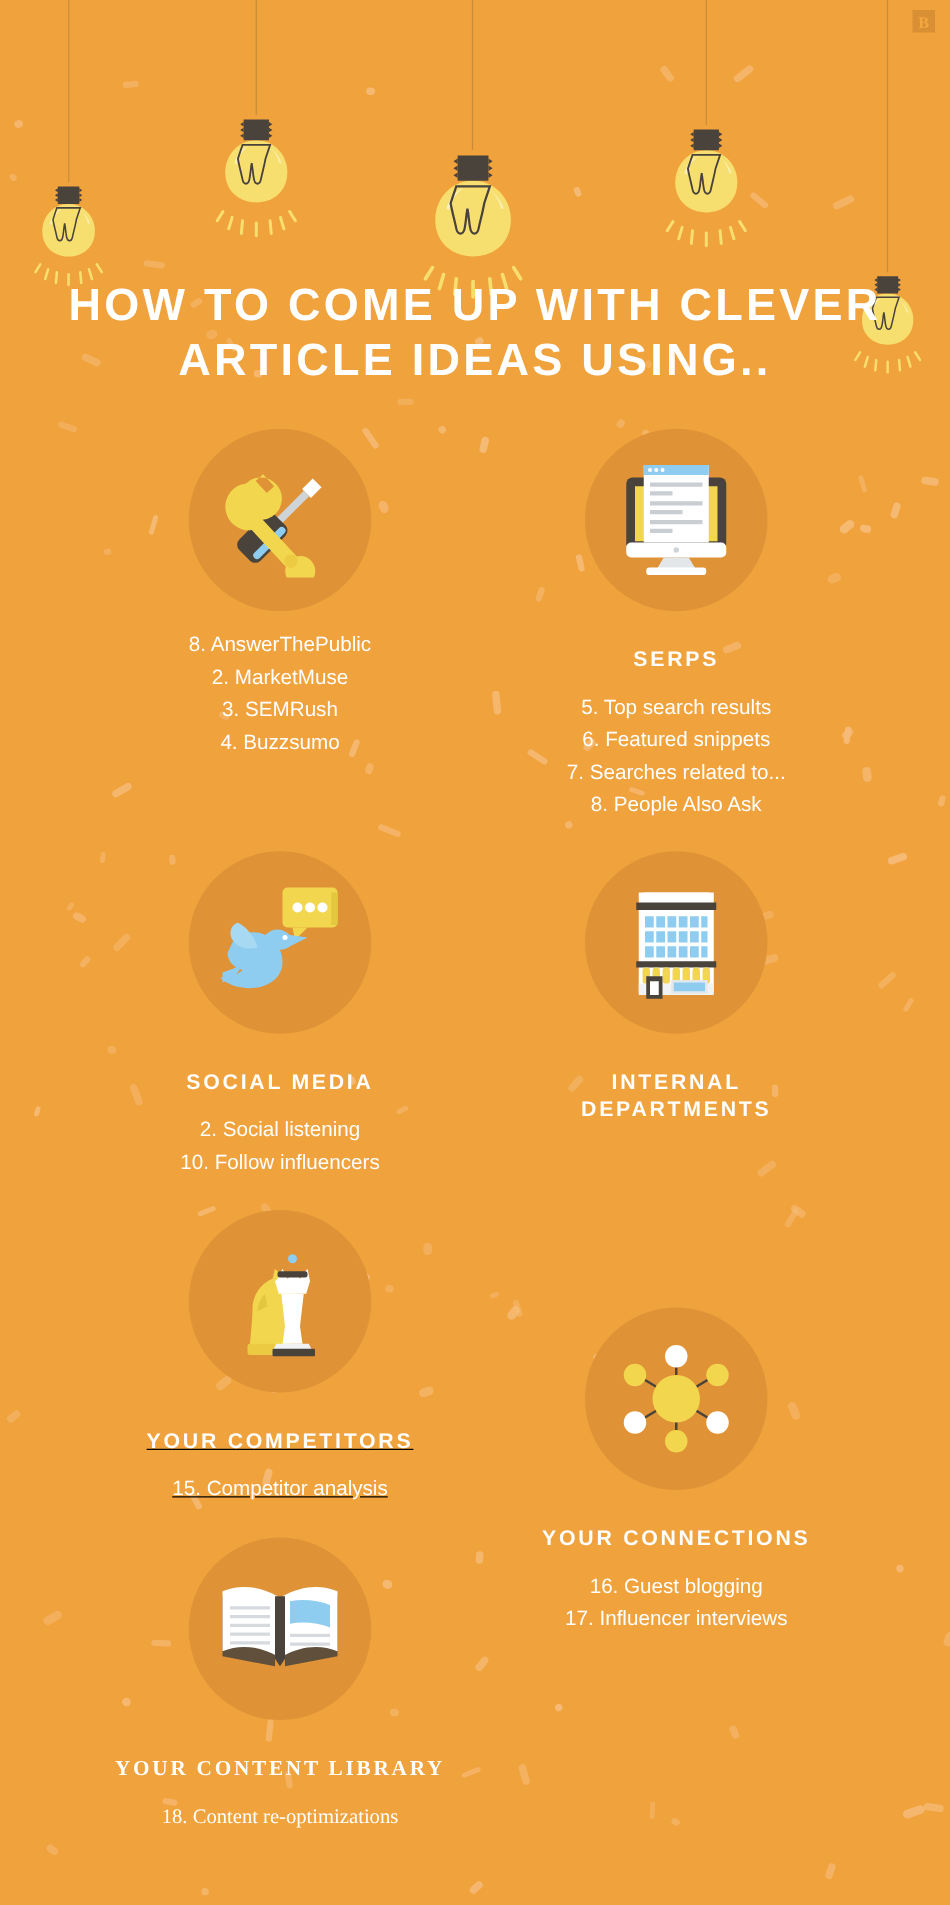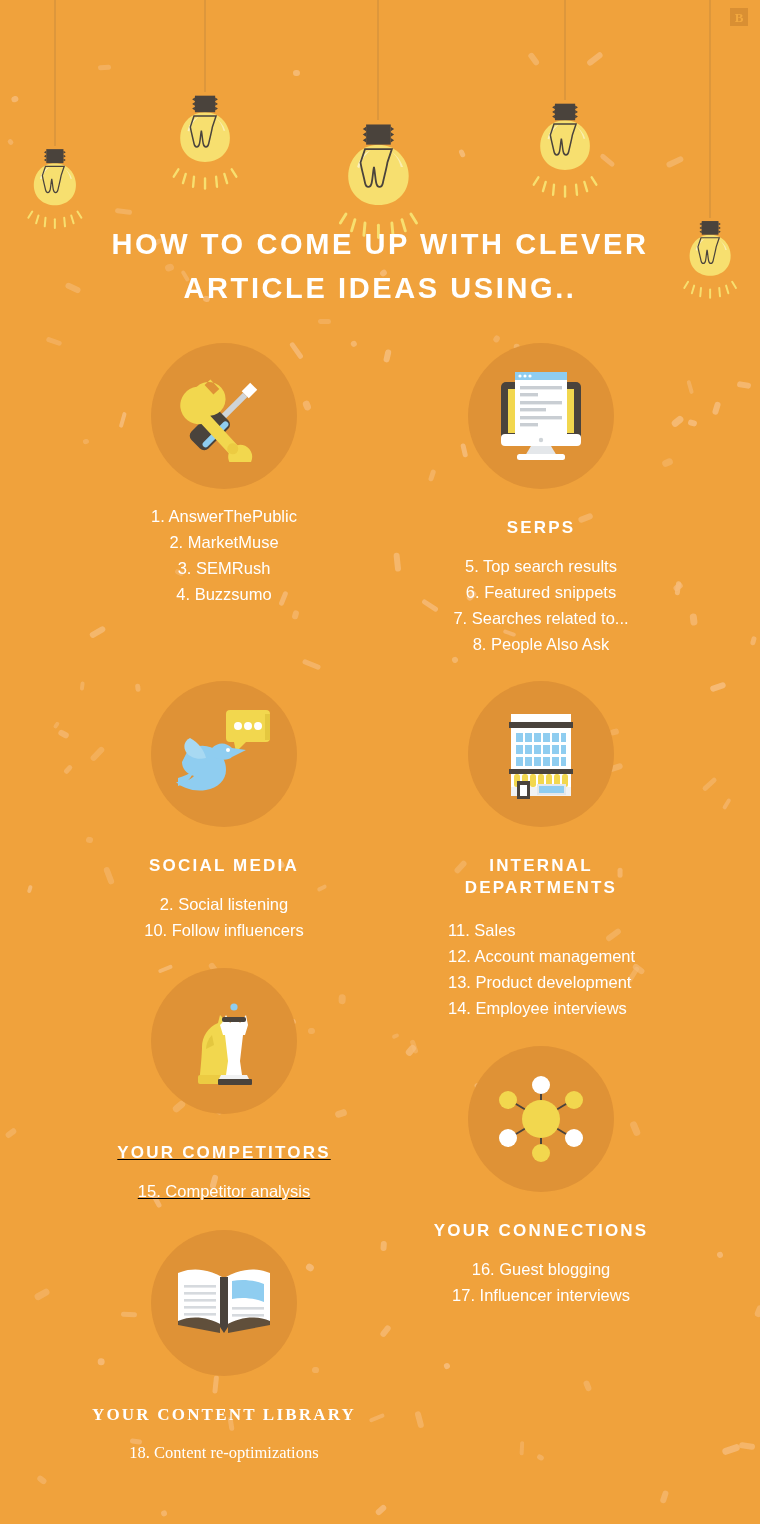--- a/index.html
+++ b/index.html
@@ -34,21 +34,21 @@
   .bulb { position:absolute; top:0; }
   .bulb .cord {
     position:absolute; left:50%; top:0; width:1px; background:#c98c3c;
     transform:translateX(-.5px);
   }
 
   
   .title {
     position:absolute; top:222px; left:0; width:760px;
     text-align:center; color:#ffffff;
-    font-size:29px; font-weight:bold;
+    font-size:36px; font-weight:bold;
     letter-spacing:2.6px; line-height:44px;
     text-transform:uppercase;
   }
 
   
   .block { position:absolute; }
   .circle {
     border-radius:50%; background:#df9236;
     display:flex; align-items:center; justify-content:center;
     position:relative;
@@ -336,21 +336,21 @@
         </g>
 
         <g transform="rotate(-43 46 46)" fill="#f2d74e">
           <path d="M46 6 a17 17 0 1 1 -10 30.5 l0 40 a12 12 0 1 1 -12 0 l0 -40 A17 17 0 0 1 46 6 z
                    M39 10 l0 13 l-8 0 l0 -13 z M53 10 l0 13 l8 0 l0 -13 z"></path>
           <circle cx="30" cy="76" r="5.5" fill="#eccb42"></circle>
         </g>
       </svg>
     </div>
     <ul class="items center">
-      <li>1. AnswerThePublic</li>
+      <li>8. AnswerThePublic</li>
       <li>2. MarketMuse</li>
       <li>3. SEMRush</li>
       <li>4. Buzzsumo</li>
     </ul>
   </div>
 
   <div class="block" style="left:410px; top:343px; width:262px;">
     <div class="circle" style="width:146px;height:146px;margin:0 auto;">
       <svg width="100" height="96" viewBox="0 0 100 96">
 
@@ -456,26 +456,20 @@
 
         <rect x="16" y="79" width="60" height="9" fill="#f1f2f3"></rect>
         <rect x="22" y="73" width="13" height="18" fill="#4a433c"></rect>
         <rect x="25" y="77" width="7" height="11" fill="#ffffff"></rect>
         <rect x="42" y="76" width="29" height="11" fill="#e4e7ea"></rect>
         <rect x="44" y="78" width="25" height="7" fill="#8fcdf0"></rect>
       </svg>
     </div>
     <div class="sec-title" style="margin-top:28px;">Internal
 departments</div>
-    <ul class="items left" style="margin-left:38px; margin-top:18px;">
-      <li>11. Sales</li>
-      <li>12. Account management</li>
-      <li>13. Product development</li>
-      <li>14. Employee interviews</li>
-    </ul>
   </div>
 
   <div class="block" style="left:74px; top:968px; width:300px;text-decoration:underline;">
     <div class="circle" style="width:146px;height:146px;margin:0 auto;">
       <svg width="92" height="92" viewBox="0 0 92 92">
 
         <path d="M36 88 l-14 0 l0 -8 c0 0 2 -20 2 -28 c0 -10 6 -20 16 -24
                  l2 -8 l6 6 c8 4 12 12 12 22 c0 14 -4 26 -6 32 l0 8 z" fill="#f2d74e"></path>
         <path d="M34 40 c-4 4 -6 10 -6 14 l8 -4 z" fill="#e4c73f"></path>
         <rect x="20" y="80" width="32" height="9" rx="2" fill="#eccb42"></rect>

